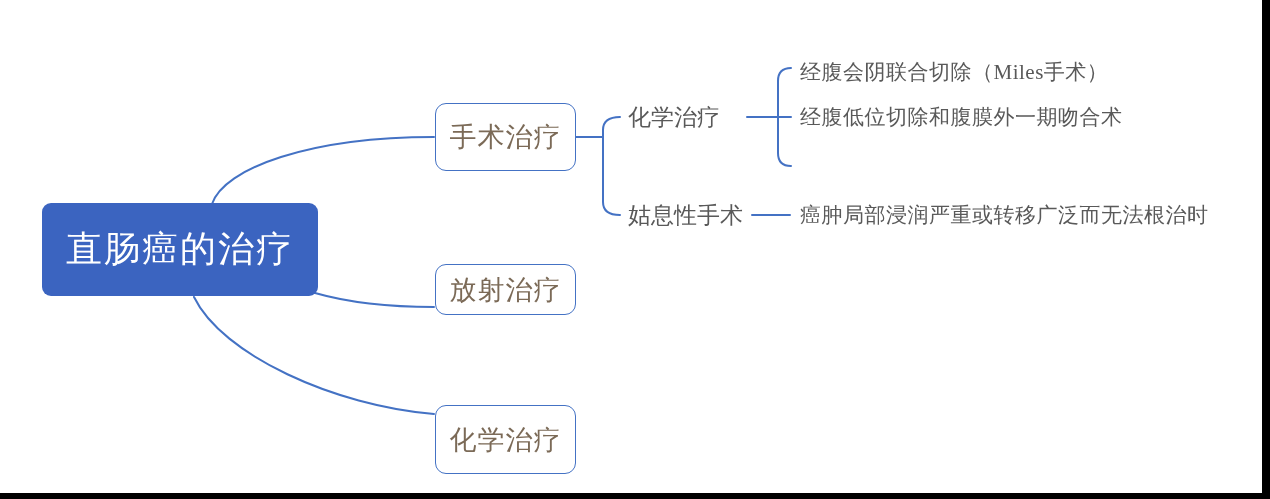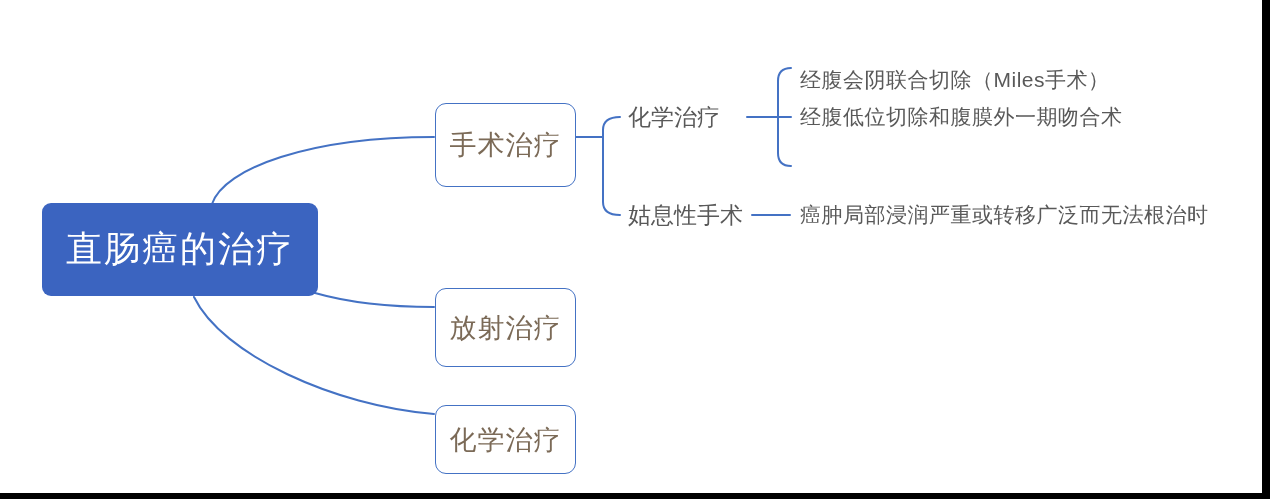--- a/index.html
+++ b/index.html
@@ -32,48 +32,48 @@
   .node-root{
     position:absolute;left:42px;top:203px;width:276px;height:93px;
     background:var(--root-fill);
     border-radius:9px;
     display:flex;align-items:center;justify-content:center;
     color:var(--root-text);
     font-size:36px;letter-spacing:2px;
     cursor:default;
   }
   .node-box{
-    position:absolute;width:141px;height:84px;
+    position:absolute;width:141px;height:68px;
     background:#fff;
     border:1.5px solid var(--accent);
     border-radius:11px;
     display:flex;align-items:center;justify-content:center;
     color:var(--box-text);
     font-size:27px;letter-spacing:1px;
     box-sizing:border-box;
   }
   .node-surgery{left:435px;top:103px;}
-  .node-radiation{left:435px;top:288px;height:79px;}
+  .node-radiation{left:435px;top:264px;height:51px;}
   .node-chemo{left:435px;top:381px;height:69px;margin-top:24px;}
   .sub-label{
     position:absolute;
     color:var(--label-text);
     font-size:23px;line-height:28px;
     white-space:nowrap;
   }
   .sub-radical{left:628px;top:103px;}
   .sub-palliative{left:628px;top:201px;}
   .leaf-label{
     position:absolute;left:800px;
     color:var(--label-text);
     font-size:21px;line-height:26px;
     letter-spacing:0.5px;
     white-space:nowrap;
   }
-  .leaf-1{top:67px;}
+  .leaf-1{top:59px;font-family:Liberation Serif, serif;}
   .leaf-2{top:104px;}
   .leaf-3{top:153px;}
   .leaf-4{top:202px;}
   .frame-bottom{
     position:absolute;left:0;top:493px;width:1270px;height:6px;
     background:var(--frame-bar);
   }
   .frame-right{
     position:absolute;left:1262px;top:0;width:8px;height:499px;
     background:var(--frame-bar);

